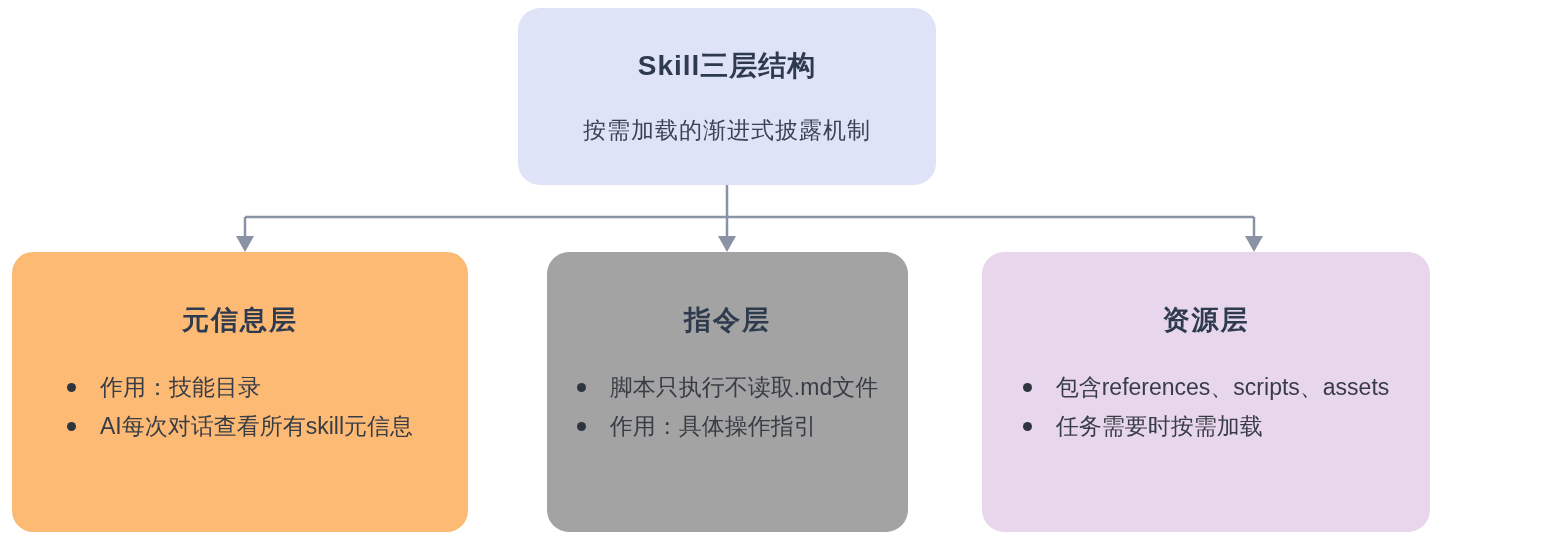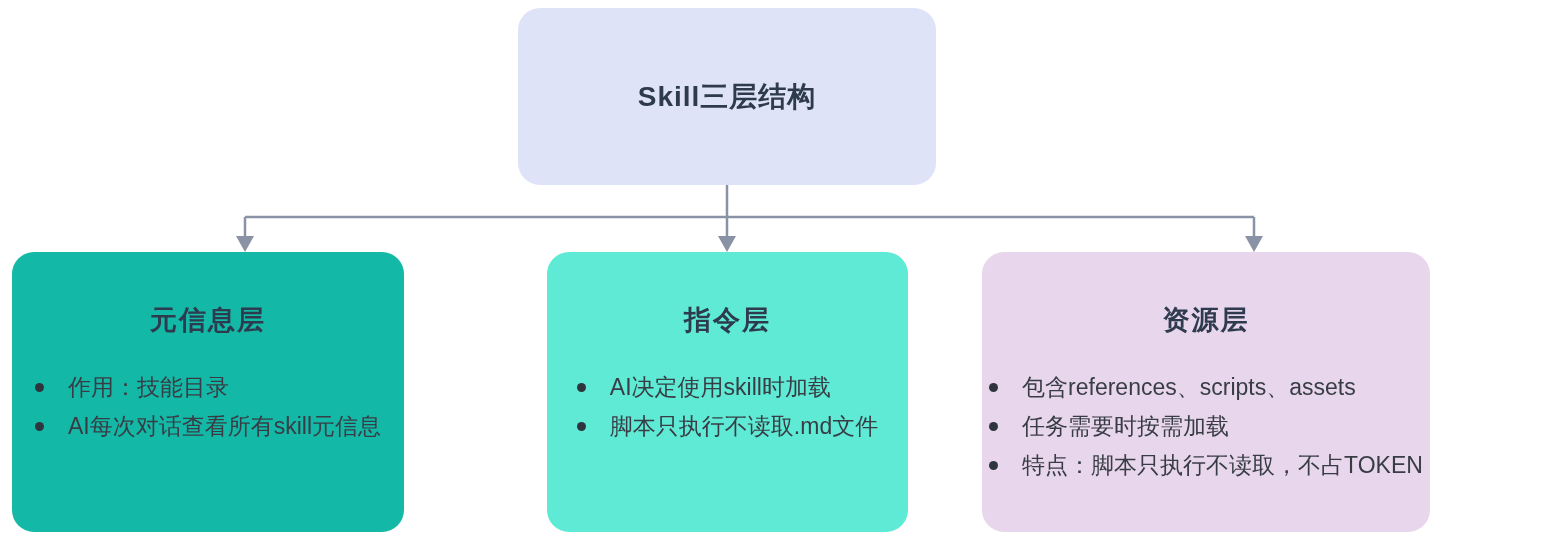--- a/index.html
+++ b/index.html
@@ -54,22 +54,22 @@
   }
   
   .layer {
     top: 252px;
     height: 280px;
     display: flex;
     flex-direction: column;
     align-items: center;
     padding-top: 50px;
   }
-  .layer-meta       { left: 12px;  width: 392px; background: #14b8a6; }
-  .layer-instruction{ left: 547px; width: 361px; background: #5eead4; }
+  .layer-meta       { left: 12px;  width: 456px; background: #fdba74; border-radius: 21px; }
+  .layer-instruction{ left: 547px; width: 361px; background: #a3a3a3; }
   .layer-resource   { left: 982px; width: 448px; background: #e8d6ec; }
   .layer-title {
     font-size: 27px;
     font-weight: 700;
     color: #2e3a4e;
     letter-spacing: 2px;
     margin-bottom: 30px;
   }
   .bullets {
     list-style: none;
@@ -93,20 +93,21 @@
     margin-right: 24px;
   }
 </style>
 </head>
 <body>
 
 <div class="stage">
 
   <div class="node root">
     <div class="root-title">Skill三层结构</div>
+    <div class="root-subtitle">按需加载的渐进式披露机制</div>
   </div>
 
   <svg class="connectors" width="1546" height="552" viewBox="0 0 1546 552">
     <g stroke="#8a92a6" stroke-width="2.5" fill="none">
       <path d="M727 185 L727 217"></path>
       <path d="M245 217 L1254 217"></path>
       <path d="M245 217 L245 238"></path>
       <path d="M727 217 L727 238"></path>
       <path d="M1254 217 L1254 238"></path>
     </g>
@@ -129,40 +130,36 @@
         <span>AI每次对话查看所有skill元信息</span>
       </li>
     </ul>
   </div>
 
   <div class="node layer layer-instruction">
     <div class="layer-title">指令层</div>
     <ul class="bullets">
       <li class="bullet-item">
         <span class="bullet-dot"></span>
-        <span>AI决定使用skill时加载</span>
+        <span>脚本只执行不读取.md文件</span>
       </li>
       <li class="bullet-item">
         <span class="bullet-dot"></span>
-        <span>脚本只执行不读取.md文件</span>
+        <span>作用：具体操作指引</span>
       </li>
     </ul>
   </div>
 
   <div class="node layer layer-resource">
     <div class="layer-title">资源层</div>
     <ul class="bullets">
       <li class="bullet-item">
         <span class="bullet-dot"></span>
         <span>包含references、scripts、assets</span>
       </li>
       <li class="bullet-item">
         <span class="bullet-dot"></span>
         <span>任务需要时按需加载</span>
       </li>
-      <li class="bullet-item">
-        <span class="bullet-dot"></span>
-        <span>特点：脚本只执行不读取，不占TOKEN</span>
-      </li>
     </ul>
   </div>
 
 </div>
 
 </body></html>

